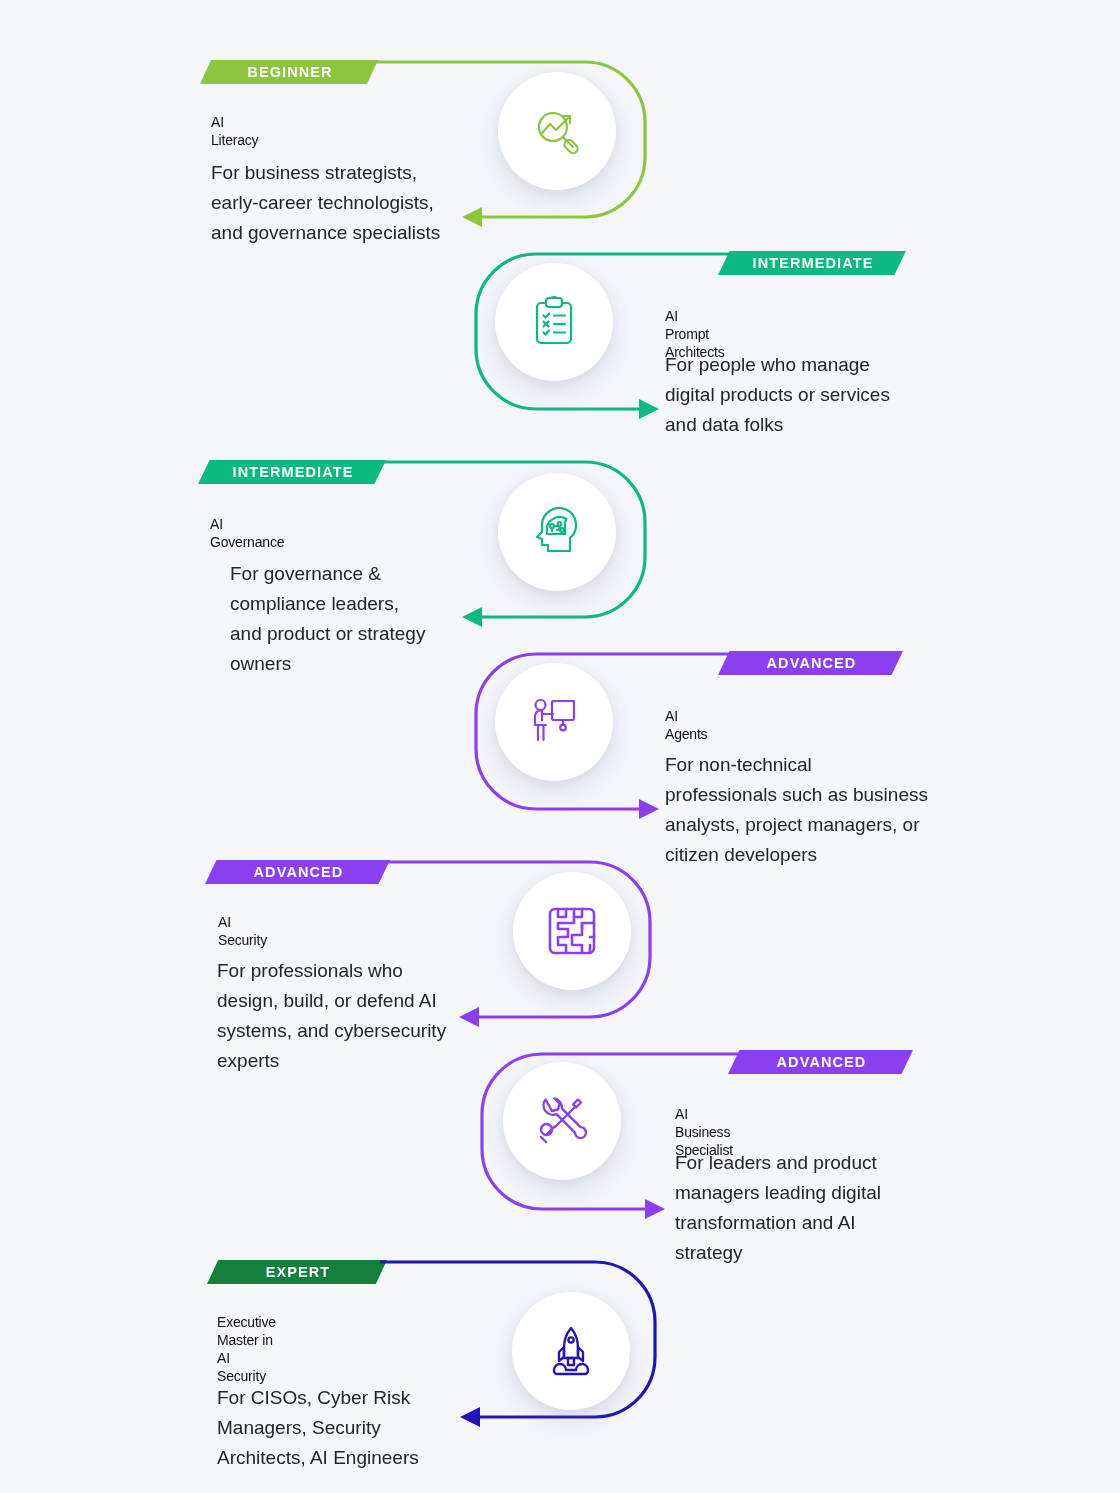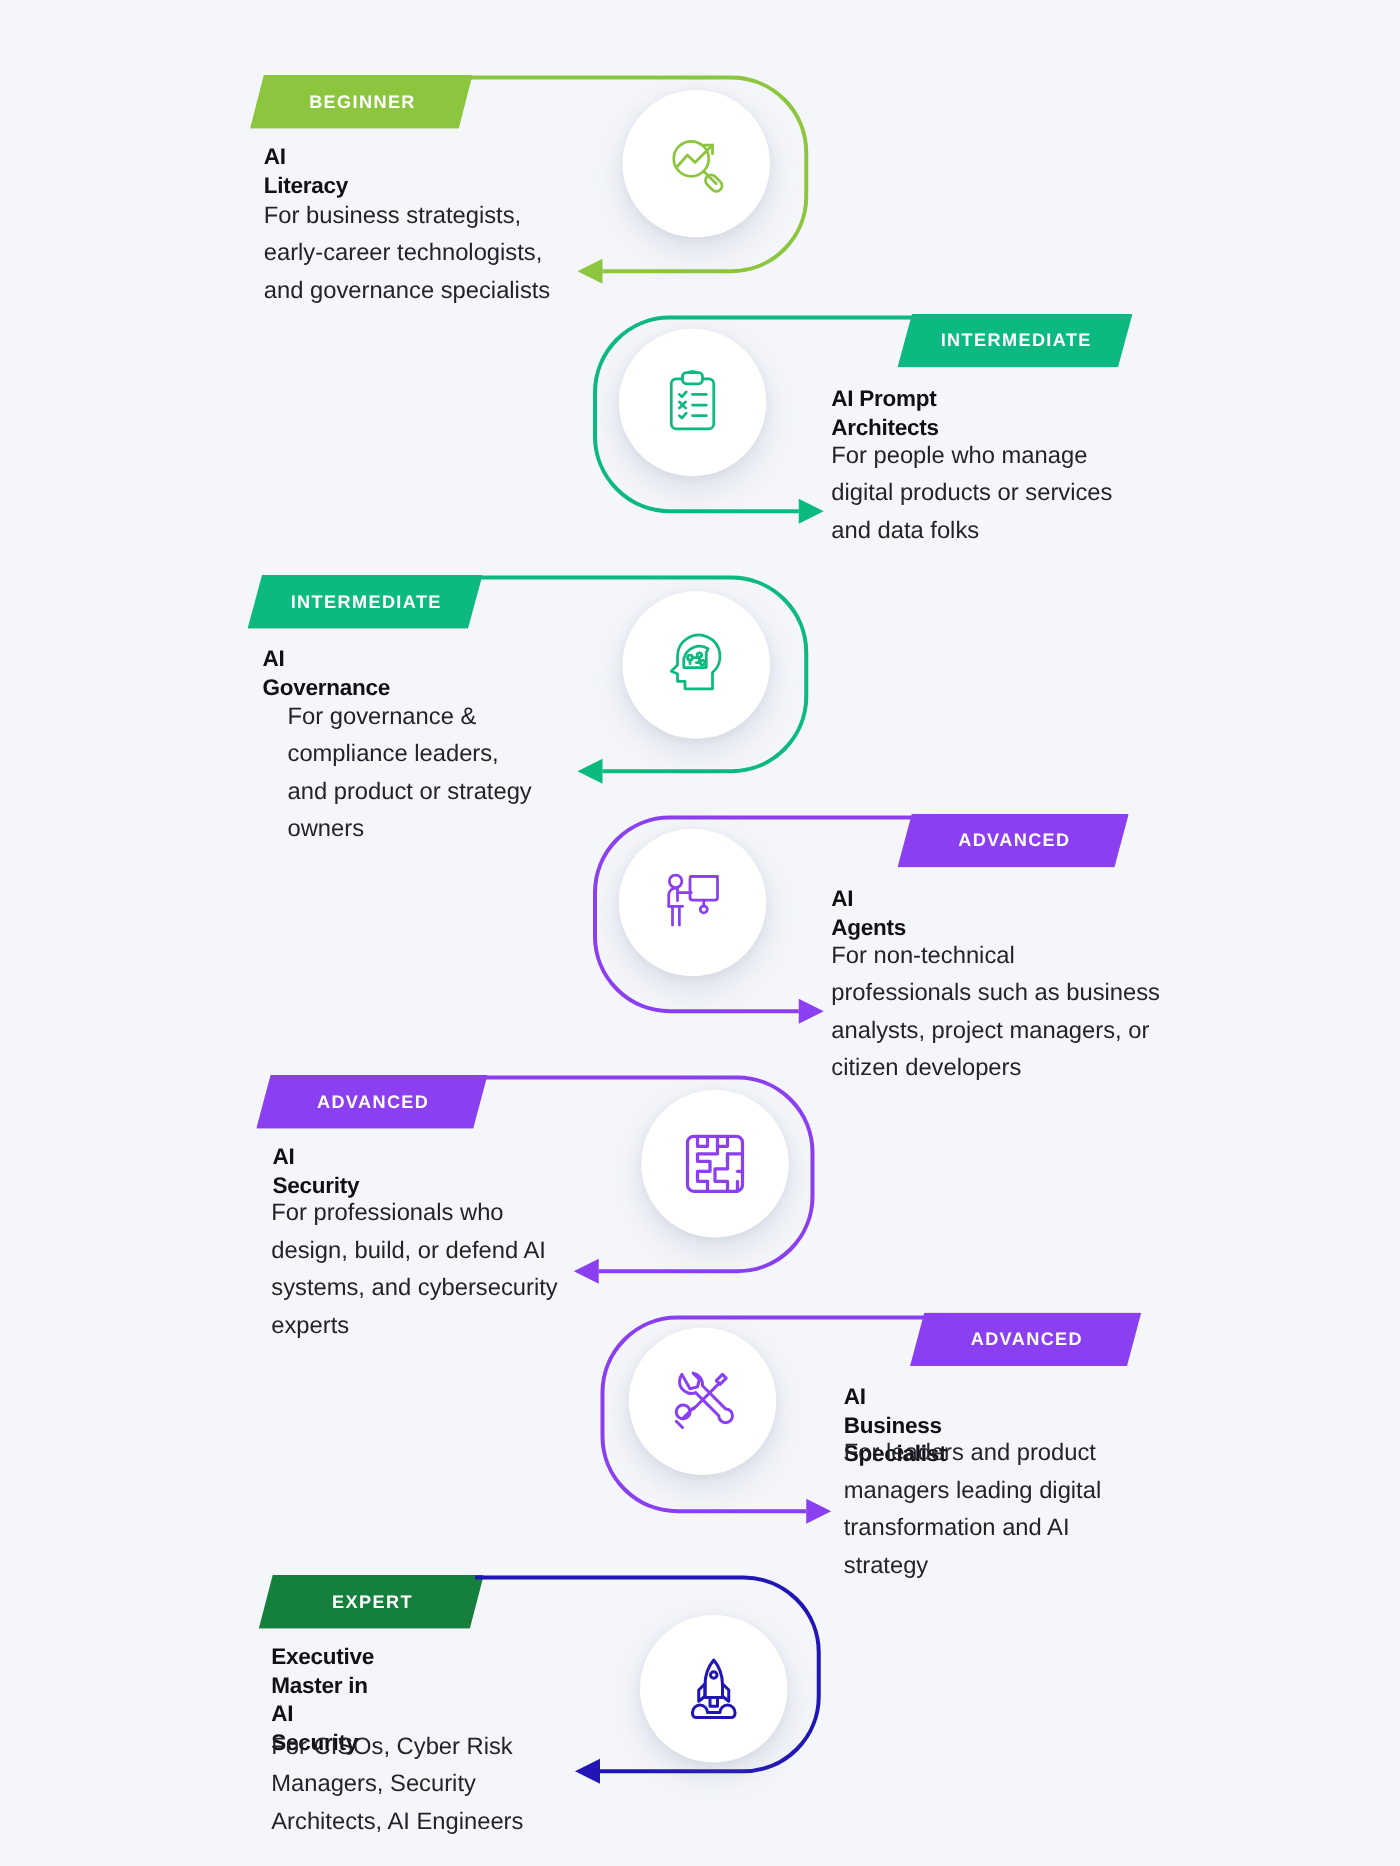--- a/index.html
+++ b/index.html
@@ -22,41 +22,41 @@
   }
 
   
   .step {
     position: absolute;
   }
 
   
   .badge {
     position: absolute;
-    height: 43px;
+    height: 24px;
     display: flex;
     align-items: center;
     justify-content: center;
     color: #ffffff;
     font-size: 14.5px;
     font-weight: bold;
     letter-spacing: 1.1px;
     clip-path: polygon(6.2% 0, 100% 0, 93.8% 100%, 0% 100%);
     -webkit-clip-path: polygon(6.2% 0, 100% 0, 93.8% 100%, 0% 100%);
     padding: 0 6px;
     box-sizing: border-box;
     user-select: none;
   }
   .badge span { display: block; transform: translateX(1px); }
 
   
   .title {
     position: absolute;
-    font-size: 18px;
-    font-weight: bold;
+    font-size: 14px;
+    font-weight: normal;
     color: #111016;
     letter-spacing: -0.2px;
     line-height: 1.28;
     white-space: pre-line;
   }
   .desc {
     position: absolute;
     font-size: 19px;
     line-height: 1.58;
     color: #23232b;

